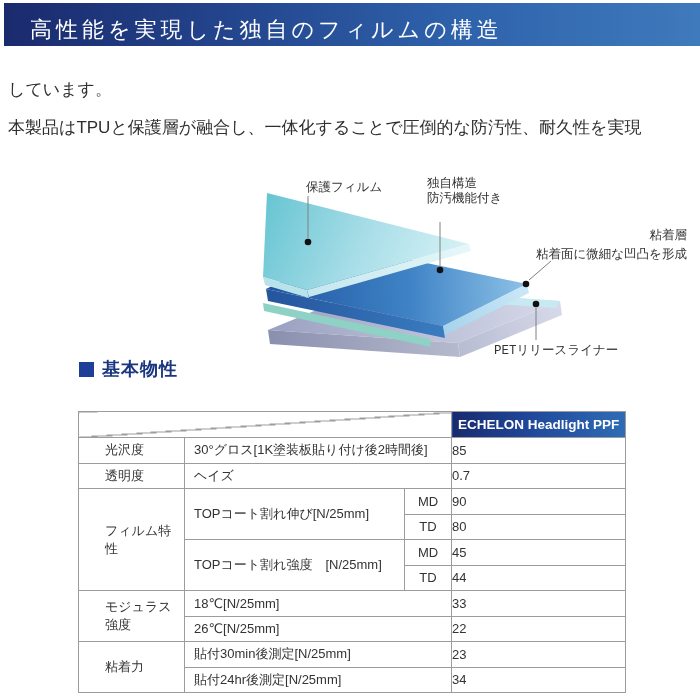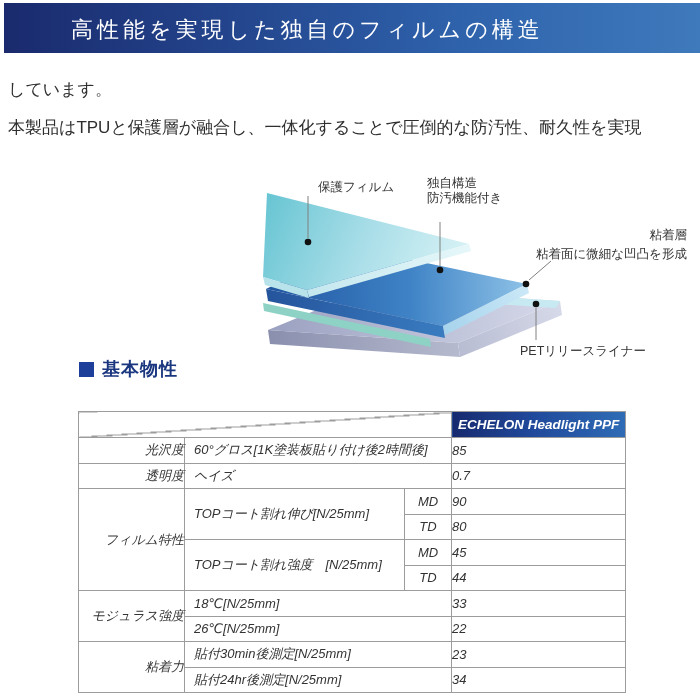--- a/index.html
+++ b/index.html
@@ -1,53 +1,53 @@
 <!DOCTYPE html>
 <html><head>
 <meta charset="utf-8">
 <style>
   html,body{margin:0;padding:0;}
   body{width:700px;height:700px;background:#ffffff;overflow:hidden;
        font-family:"Liberation Sans","DejaVu Sans",sans-serif;color:#333;}
   .page{position:relative;width:700px;height:700px;background:#fff;}
 
   
-  .title-bar{position:absolute;left:4px;top:3px;right:0;height:50px;
-    background:linear-gradient(90deg,#1a2a6d 0%,#24478f 35%,#2e62ab 65%,#3f7abc 100%);padding-left:41px;}
+  .title-bar{position:absolute;left:4px;top:3px;right:0;height:43px;
+    background:linear-gradient(90deg,#1a2a6d 0%,#24478f 35%,#2e62ab 65%,#3f7abc 100%);}
   .title-bar .t{font-family:"DejaVu Serif","Liberation Serif",serif;
     color:#ffffff;font-size:22px;letter-spacing:4px;line-height:54px;padding-left:26px;
     white-space:nowrap;}
 
   
   .intro{position:absolute;left:8px;top:71px;width:690px;}
   .intro .line{font-size:17px;line-height:38px;color:#2e2e2e;white-space:nowrap;}
 
   
   .diagram-svg{position:absolute;left:228px;top:173px;}
   .dg-label{position:absolute;font-size:12.5px;color:#333;line-height:15px;white-space:nowrap;}
-  .lbl-protective{left:306px;top:180px;margin-left:12px;}
+  .lbl-protective{left:306px;top:180px;}
   .lbl-unique{left:427px;top:176px;}
   .lbl-adhesive{left:536px;top:226px;line-height:19px;text-align:right;}
-  .lbl-pet{left:520px;top:344px;}
+  .lbl-pet{left:494px;top:344px;font-family:Liberation Mono, monospace;}
 
   
   .section-title{position:absolute;left:79px;top:357px;display:flex;align-items:center;}
   .section-title .sq{width:15px;height:15px;background:#1d3f99;margin-right:8px;flex:0 0 auto;}
   .section-title .txt{font-size:18px;font-weight:bold;color:#19367f;letter-spacing:1px;}
 
   
   .props{position:absolute;left:78px;top:411px;border-collapse:collapse;table-layout:fixed;width:547px;}
-  .props td{border:1px solid #9c9c9c;font-size:13px;color:#333;padding:0;background:#fff;font-style:italic;}
+  .props td{border:1px solid #9c9c9c;font-size:13px;color:#333;padding:0;background:#fff;}
   .props .c-cat{width:106px;}
   .props .c-desc{width:220px;}
   .props .c-md{width:47px;}
   .props .c-val{width:174px;}
   .props tr{height:25.5px;}
   .props tr.hdr{height:26px;}
-  .props td.cat{padding-left:9px;text-align:right;}
+  .props td.cat{padding-left:26px;text-align:left;}
   .props td.desc{padding-left:9px;text-align:left;}
   .props td.md{text-align:center;margin-top:38px;}
   .props td.val{text-align:left;}
   .props td.diag{background-image:linear-gradient(to bottom right,
       transparent calc(50% - 0.7px),#9c9c9c calc(50% - 0.7px),
       #9c9c9c calc(50% + 0.7px),transparent calc(50% + 0.7px));}
   .props td.prod{background:linear-gradient(90deg,#172a6f 0%,#20489a 45%,#2f6cb5 100%);
       color:#fff;font-weight:bold;font-size:13.5px;text-align:center;}
 </style>
 </head>
@@ -162,21 +162,21 @@
         <col class="c-md">
         <col class="c-val">
     </colgroup>
     <tbody>
       <tr class="hdr">
         <td colspan="3" class="diag"></td>
         <td class="prod">ECHELON Headlight PPF</td>
       </tr>
       <tr>
         <td class="cat">光沢度</td>
-        <td colspan="2" class="desc">60°グロス[1K塗装板貼り付け後2時間後]</td>
+        <td colspan="2" class="desc">30°グロス[1K塗装板貼り付け後2時間後]</td>
         <td class="val">85</td>
       </tr>
       <tr>
         <td class="cat">透明度</td>
         <td colspan="2" class="desc">ヘイズ</td>
         <td class="val">0.7</td>
       </tr>
       <tr>
         <td class="cat" rowspan="4">フィルム特性</td>
         <td class="desc" rowspan="2">TOPコート割れ伸び[N/25mm]</td>

